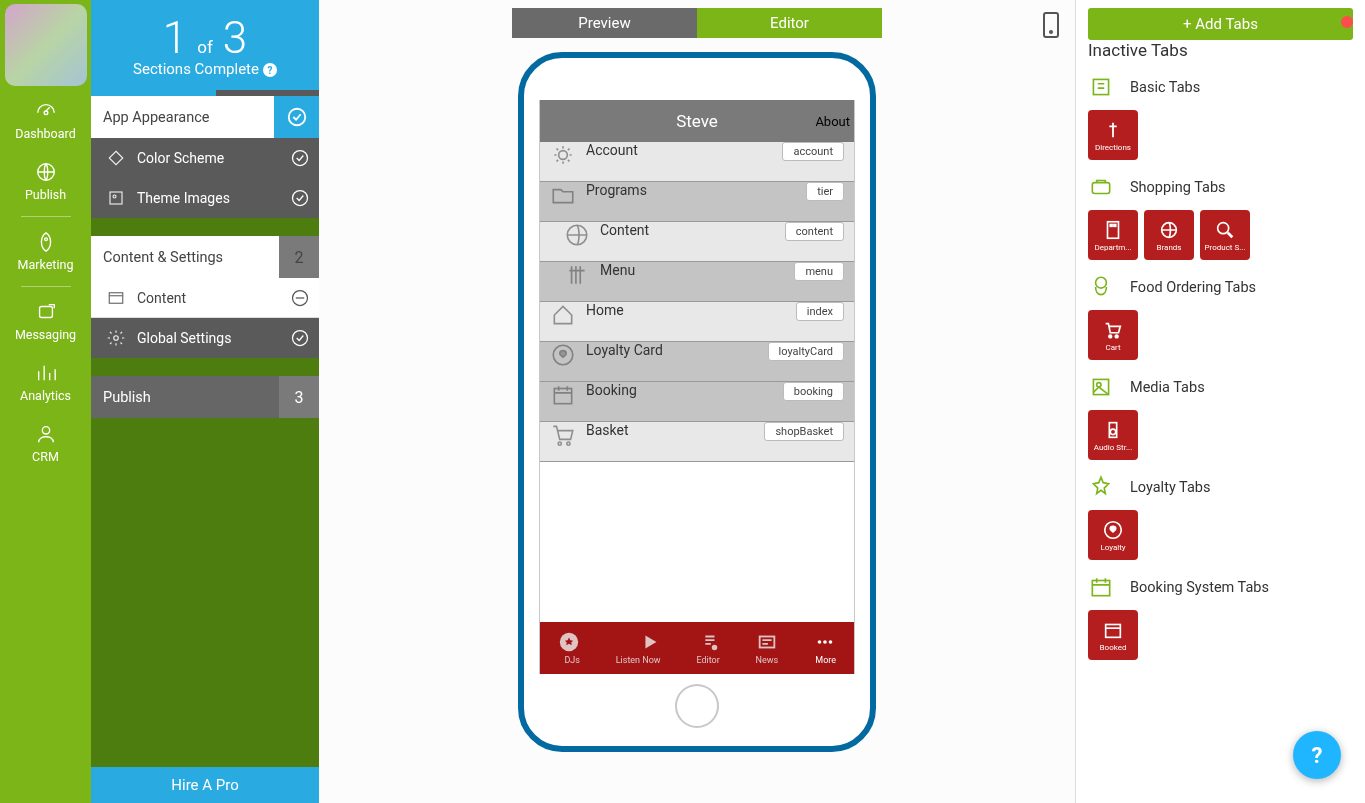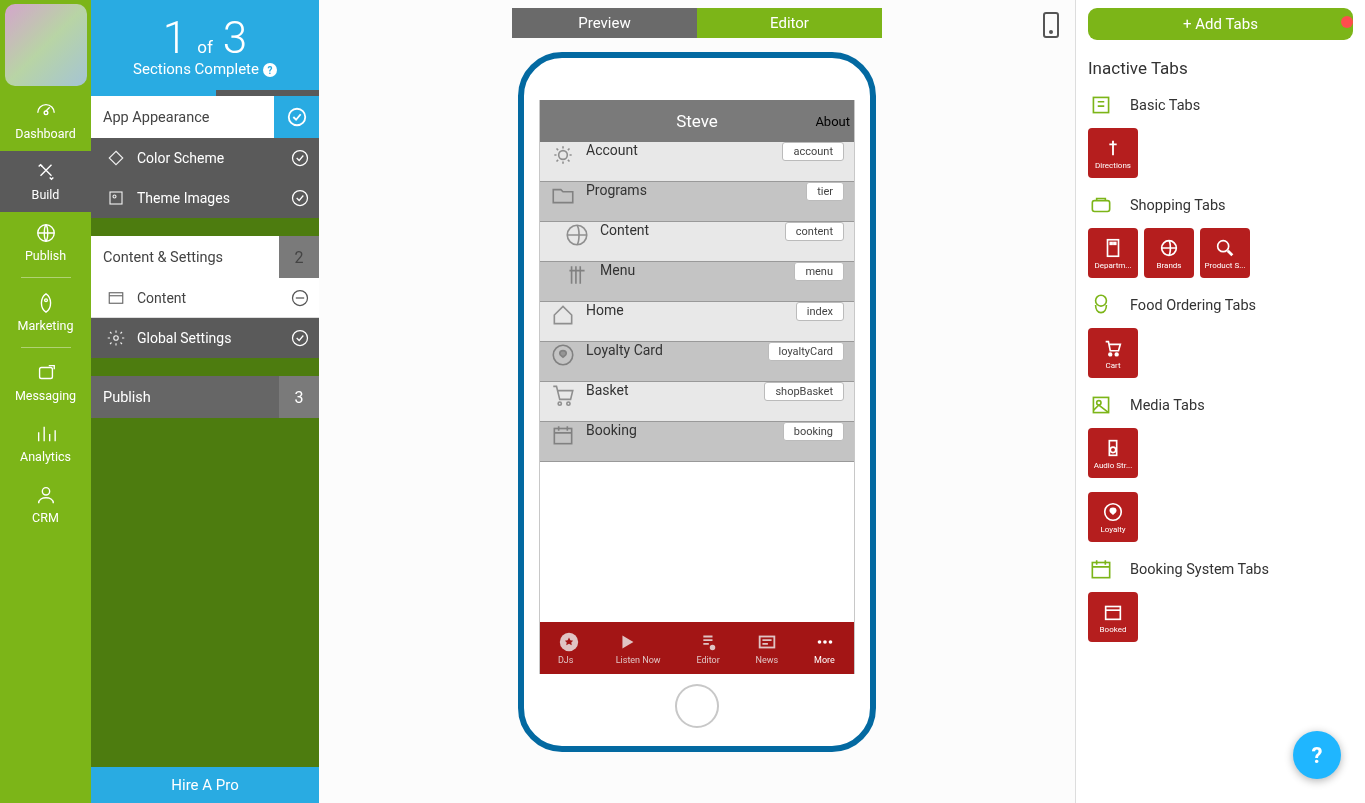--- a/index.html
+++ b/index.html
@@ -42,26 +42,26 @@
 .screenhdr{height:42px;background:#7a7a7a;display:flex;align-items:center;justify-content:center;color:#fff;font-size:17px;position:relative}
 .screenhdr .about{position:absolute;right:4px;color:#000000;font-size:13px}
 .row{height:40px;display:flex;align-items:flex-start;padding:0 10px;border-bottom:1px solid #999;cursor:pointer}
 .row.alt{background:#c4c4c4}
 .row.norm{background:#e8e8e8}
 .row.indent{padding-left:24px}
 .row .ric{width:26px;height:26px;margin-right:10px;opacity:.6}
 .row .rlbl{font-size:14px;color:#333;flex:1}
 .row .rtag{background:#fff;border:1px solid #bbb;border-radius:3px;padding:2px 10px;font-size:11px;color:#444}
 .tabbar{height:52px;background:#a31515;display:flex;align-items:center;justify-content:space-around;margin-top:auto}
-.tabbtn{display:flex;flex-direction:column;align-items:flex-start;color:#e0c4c4;font-size:9px;cursor:pointer}
+.tabbtn{display:flex;flex-direction:column;align-items:flex-end;color:#e0c4c4;font-size:9px;cursor:pointer}
 .tabbtn.act{color:#fff}
 .tabbtn .tic{width:22px;height:22px;margin-bottom:2px}
 .homebtn{width:44px;height:44px;border:2px solid #c8c8c8;border-radius:50%;margin-top:10px}
 .rightpanel{width:290px;border-left:1px solid #ddd;padding:8px 12px;display:flex;flex-direction:column}
-.addtabs{background:#7cb518;color:#fff;padding:7px 0;text-align:center;font-size:15px;border-radius:9px;cursor:pointer;margin-bottom:18px}
+.addtabs{background:#7cb518;color:#fff;padding:7px 0;text-align:center;font-size:15px;border-radius:3px;cursor:pointer;}
 .rec{position:absolute;right:12px;top:16px;width:12px;height:12px;border-radius:50%;background:#ff4d4d;border:2px solid rgba(255,80,80,.3)}
 .rtitle{font-size:17px;font-weight:400;color:#333;margin-bottom:14px}
 .catrow{display:flex;align-items:center;margin-bottom:10px}
 .catrow .cic{width:26px;height:26px;margin-right:16px}
 .catrow .clbl{font-size:14.5px;color:#333}
 .tiles{display:flex;gap:6px;margin:4px 0 14px 0}
 .tile{width:50px;height:50px;background:#b51e1e;border-radius:4px;display:flex;flex-direction:column;align-items:center;justify-content:center;color:#fff;font-size:8px;cursor:pointer;padding:4px}
 .tile .tico{width:22px;height:22px;margin-bottom:2px}
 .helpfab{position:fixed;right:24px;bottom:24px;width:48px;height:48px;border-radius:50%;background:#1fb6ff;display:flex;align-items:center;justify-content:center;color:#fff;font-size:22px;font-weight:700;cursor:pointer;box-shadow:0 2px 8px rgba(0,0,0,.3)}
 svg{display:block}
@@ -73,27 +73,20 @@
 <div class="leftnav">
   <div class="avatar"></div>
   <div class="navbtn">
     <svg class="ico" viewBox="0 0 24 24" fill="none" stroke="#fff" stroke-width="1.5">
         <path d="M3 14a9 9 0 0118 0"></path>
         <circle cx="12" cy="14" r="2"></circle>
         <path d="M12 12l4-4"></path>
       </svg>
     <span class="lbl">Dashboard</span>
   </div>
-  <div class="navbtn active">
-    <svg class="ico" viewBox="0 0 24 24" fill="none" stroke="#fff" stroke-width="1.5">
-        <path d="M6 4l12 12M18 4L6 16"></path>
-        <path d="M4 6l2-2 2 2M16 18l2 2 2-2"></path>
-      </svg>
-    <span class="lbl">Build</span>
-  </div>
   <div class="navbtn">
     <svg class="ico" viewBox="0 0 24 24" fill="none" stroke="#fff" stroke-width="1.5">
         <circle cx="12" cy="12" r="9"></circle>
         <path d="M3 12h18M12 3c2.5 3 2.5 15 0 18M12 3c-2.5 3-2.5 15 0 18"></path>
       </svg>
     <span class="lbl">Publish</span>
   </div>
   <div class="navsep"></div>
   <div class="navbtn">
     <svg class="ico" viewBox="0 0 24 24" fill="none" stroke="#fff" stroke-width="1.5">
@@ -268,36 +261,36 @@
             <span class="rtag">index</span>
           </div>
           <div class="row alt">
             <svg class="ric" viewBox="0 0 24 24" fill="none" stroke="#555" stroke-width="1.5">
               <circle cx="12" cy="12" r="9"></circle>
               <path d="M12 8c2 0 3 1 3 2.5S13 13 12 14c-1-1-3-2-3-3.5S10 8 12 8z" fill="#777"></path>
             </svg>
             <span class="rlbl">Loyalty Card</span>
             <span class="rtag">loyaltyCard</span>
           </div>
+          <div class="row alt">
+            <svg class="ric" viewBox="0 0 24 24" fill="none" stroke="#555" stroke-width="1.5">
+              <rect x="4" y="6" width="16" height="14"></rect>
+              <path d="M4 10h16M8 4v4M16 4v4"></path>
+            </svg>
+            <span class="rlbl">Booking</span>
+            <span class="rtag">booking</span>
+          </div>
           <div class="row norm">
             <svg class="ric" viewBox="0 0 24 24" fill="none" stroke="#555" stroke-width="1.5">
               <circle cx="9" cy="20" r="1.5"></circle>
               <circle cx="17" cy="20" r="1.5"></circle>
               <path d="M3 4h3l3 12h10l2-8H7"></path>
             </svg>
             <span class="rlbl">Basket</span>
             <span class="rtag">shopBasket</span>
-          </div>
-          <div class="row alt">
-            <svg class="ric" viewBox="0 0 24 24" fill="none" stroke="#555" stroke-width="1.5">
-              <rect x="4" y="6" width="16" height="14"></rect>
-              <path d="M4 10h16M8 4v4M16 4v4"></path>
-            </svg>
-            <span class="rlbl">Booking</span>
-            <span class="rtag">booking</span>
           </div>
         </div>
       <div class="tabbar">
         <div class="tabbtn">
             <svg class="tic" viewBox="0 0 24 24" fill="#e0c4c4">
               <circle cx="12" cy="12" r="10"></circle>
               <path fill="#a31515" d="M12 7l1.5 3 3 .5-2 2 .5 3L12 14l-3 1.5.5-3-2-2 3-.5z"></path>
             </svg>
             <span>DJs</span>
           </div>
@@ -413,20 +406,26 @@
       </div>
       <div class="tiles">
         <div class="tile">
           <svg class="tico" viewBox="0 0 24 24" fill="none" stroke="#fff" stroke-width="1.8">
             <rect x="8" y="4" width="8" height="16"></rect>
             <circle cx="12" cy="14" r="3"></circle>
           </svg>
           <span>Audio Str...</span>
         </div>
       </div>
+      <div class="catrow">
+        <svg class="cic" viewBox="0 0 24 24" fill="none" stroke="#7cb518" stroke-width="1.5">
+          <path d="M12 3l2 5 5 1-4 4 1 5-4-3-4 3 1-5-4-4 5-1z"></path>
+        </svg>
+        <span class="clbl">Loyalty Tabs</span>
+      </div>
       <div class="tiles">
         <div class="tile">
           <svg class="tico" viewBox="0 0 24 24" fill="none" stroke="#fff" stroke-width="1.8">
             <circle cx="12" cy="12" r="9"></circle>
             <path d="M12 8c2 0 3 1 3 2.5S13 13 12 14c-1-1-3-2-3-3.5S10 8 12 8z" fill="#fff"></path>
           </svg>
           <span>Loyalty</span>
         </div>
       </div>
       <div class="catrow">

